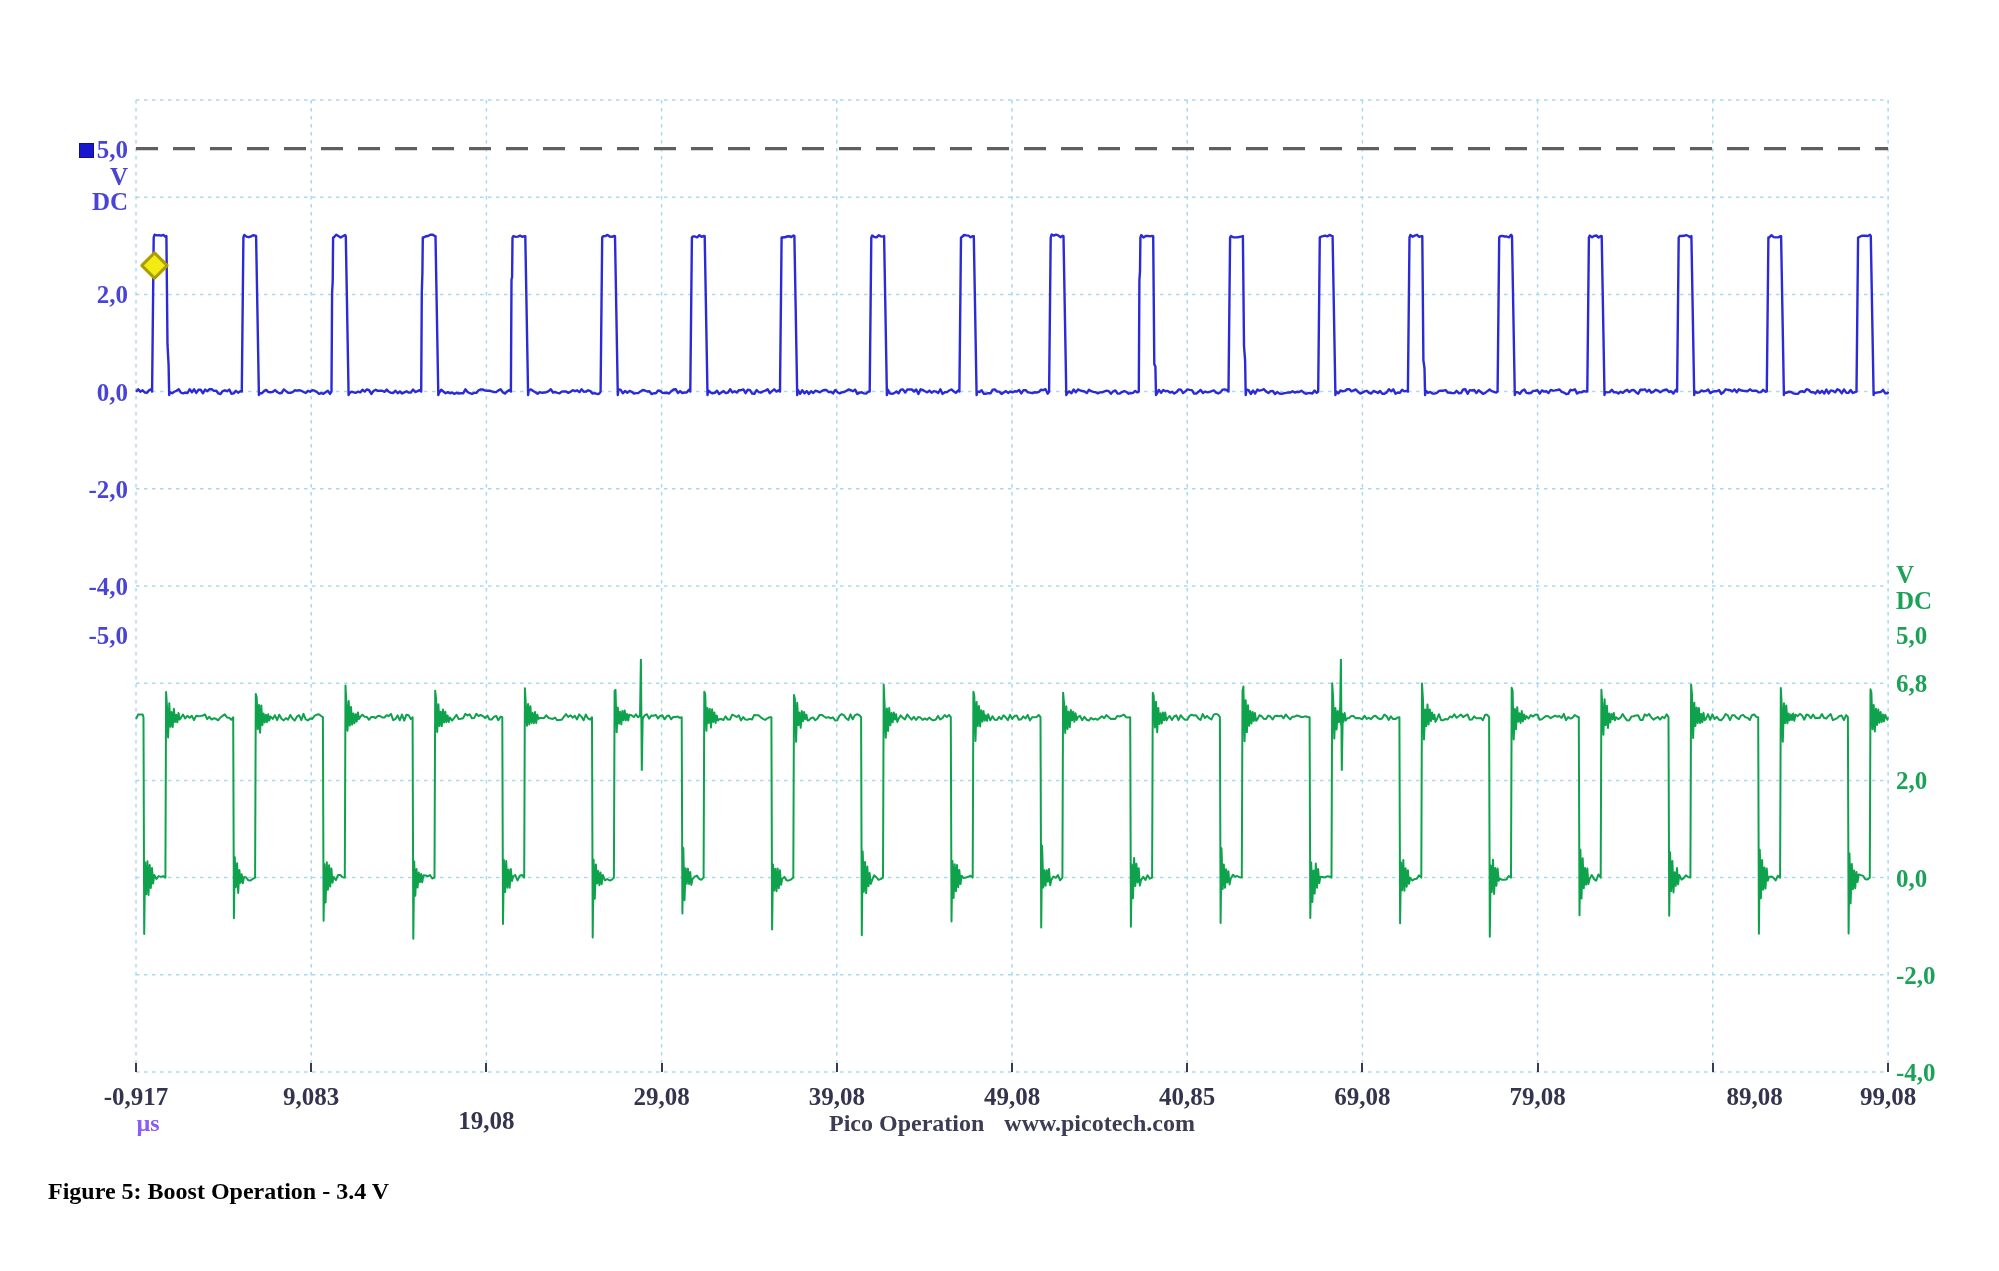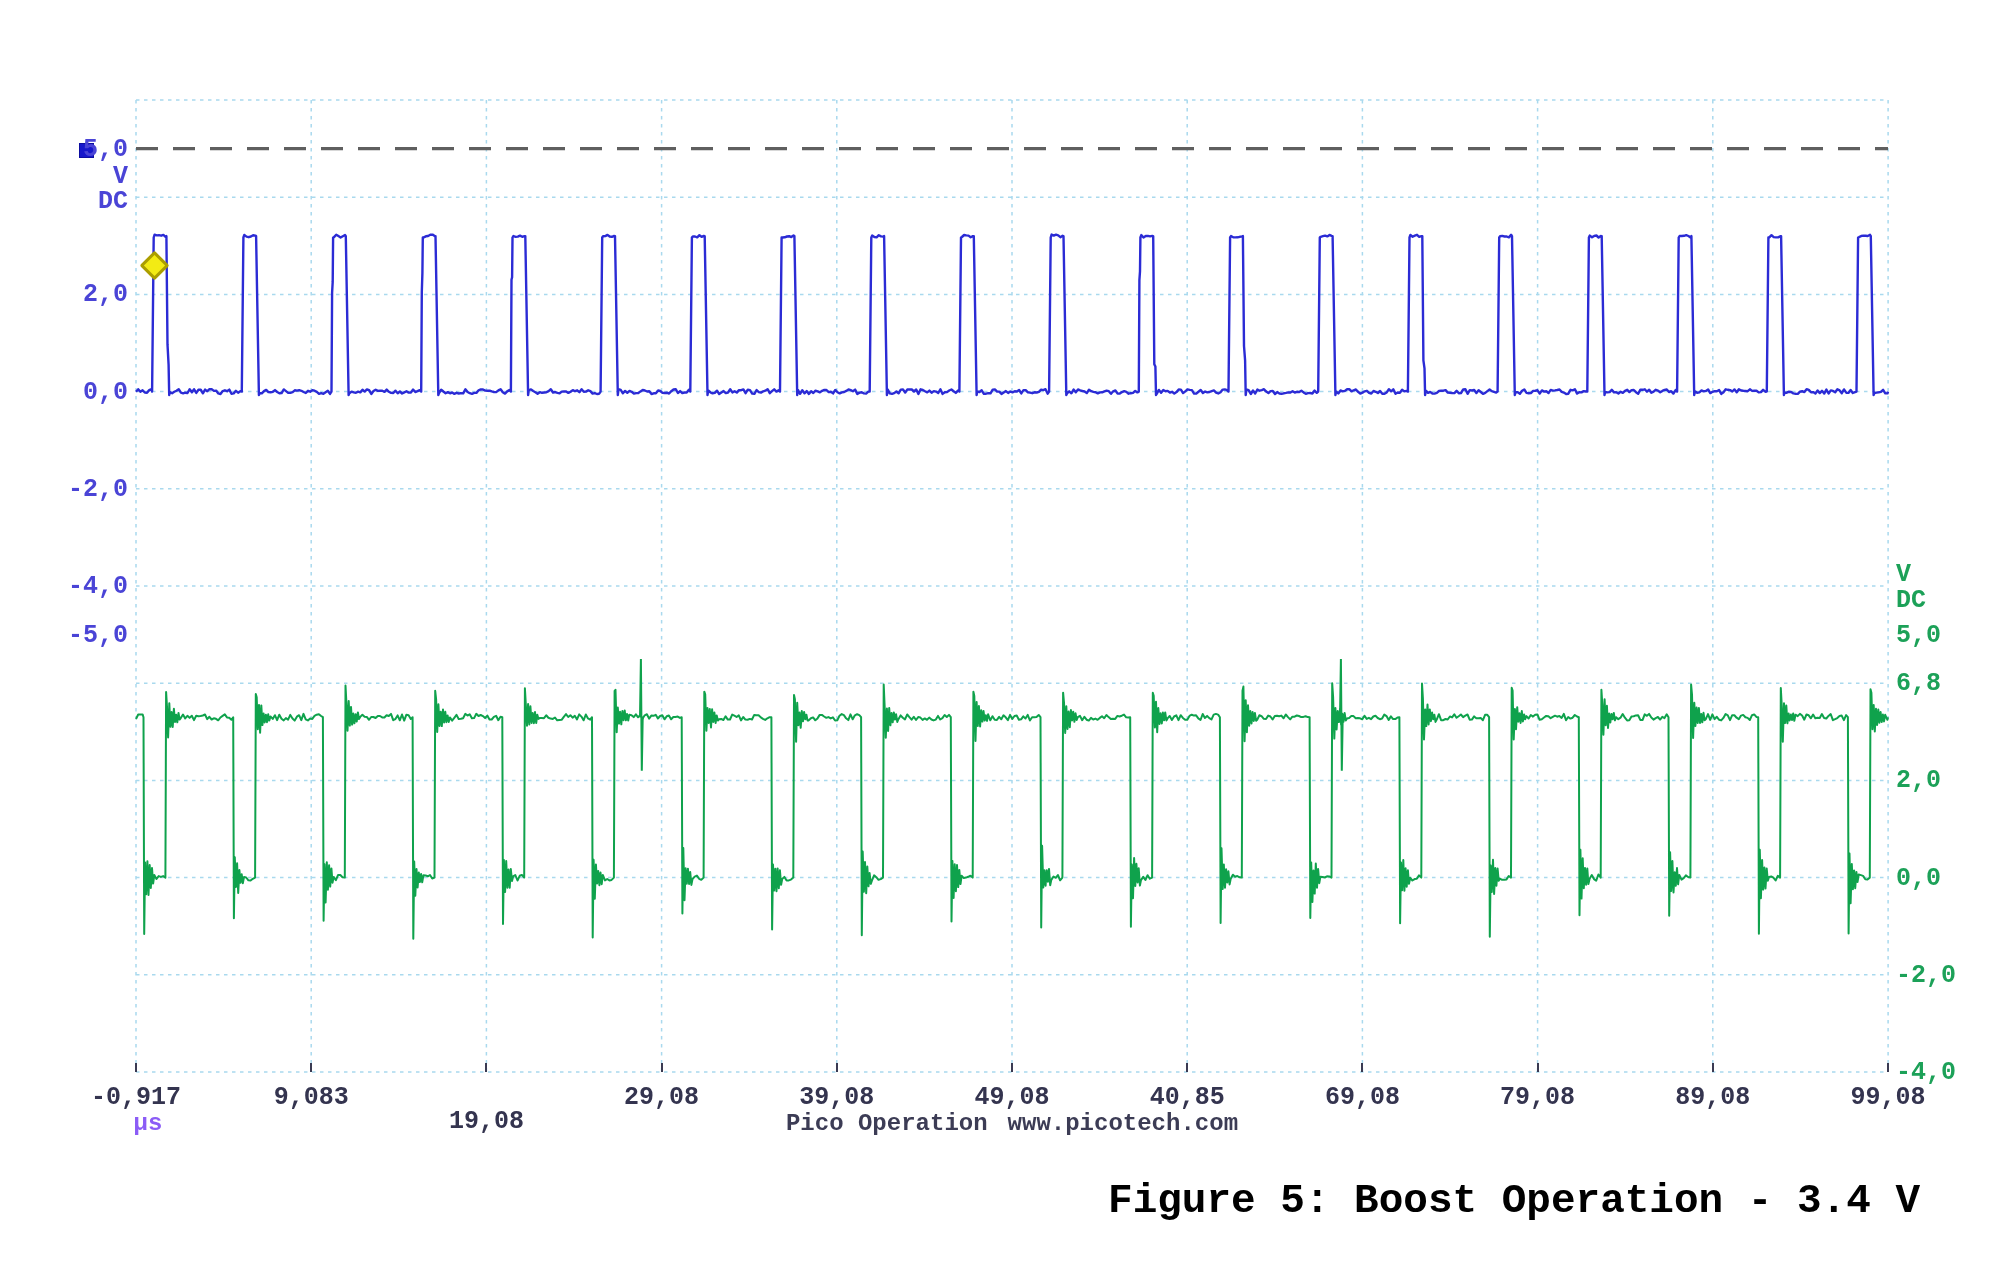--- a/index.html
+++ b/index.html
@@ -1,38 +1,38 @@
 <!DOCTYPE html>
 <html><head>
 <meta charset="utf-8">
 <style>
   html,body{margin:0;padding:0;background:#fff;}
   .canvas{position:relative;width:1999px;height:1271px;background:#ffffff;
-          font-family:Liberation Mono, monospace;overflow:hidden;}
+          font-family:Liberation Serif, serif;overflow:hidden;}
   .plot{position:absolute;left:136px;top:100px;width:1752px;height:972px;}
   .plot svg{position:absolute;left:0;top:0;overflow:visible;}
   .ylab{position:absolute;transform:translateY(-50%);font-size:25px;font-weight:bold;
         white-space:nowrap;line-height:1;}
   .ylab.l{left:30px;width:98px;text-align:right;color:#4a44d6;}
   .ylab.r{left:1896px;text-align:left;color:#1ca158;}
   .xlab{position:absolute;top:1083px;width:140px;margin-left:-70px;text-align:center;
         font-size:25px;font-weight:bold;color:#34344f;white-space:nowrap;}
   .tickmark{position:absolute;top:1063px;width:2px;height:9px;background:#3a3a52;}
   .unit-x{position:absolute;left:126px;top:1110px;width:44px;text-align:center;
           font-size:24px;font-weight:bold;color:#8b5cf6;}
   .footer{position:absolute;left:136px;top:1110px;width:1752px;text-align:center;
           font-size:24px;font-weight:bold;color:#3c3c55;}
   .footer .gap{display:inline-block;width:20px;}
   .legend-square{position:absolute;left:79px;top:143px;width:13px;height:13px;
           background:#1717cb;border:1px solid #0d0da0;}
   .diamond{position:absolute;left:144px;top:255px;width:15px;height:15px;
           background:#f3eb14;border:3px solid #ab9e00;border-radius:2px;
           transform:rotate(45deg);}
-  .caption{position:absolute;left:0;top:1178px;width:1920px;text-align:right;
-          font-size:41px;font-weight:bold;color:#000;}
+  .caption{position:absolute;left:0;top:1178px;width:1920px;text-align:left;
+          font-size:24px;font-weight:bold;color:#000;padding-left:48px;}
 </style>
 </head>
 <body>
 
 <div class="canvas">
 
   <div class="plot">
     <svg id="wave" width="1752" height="972" viewBox="0 0 1752 972">
         <g fill="none">
       <path d="M0.0,0V972M175.2,0V972M350.4,0V972M525.6,0V972M700.8,0V972M876.0,0V972M1051.2,0V972M1226.4,0V972M1401.6,0V972M1576.8,0V972M1752.1,0V972M0,0.0H1752M0,97.2H1752M0,194.4H1752M0,291.6H1752M0,388.8H1752M0,486.0H1752M0,583.2H1752M0,680.4H1752M0,777.6H1752M0,874.8H1752M0,972.0H1752" stroke="#a9d9ee" stroke-width="1.5" stroke-dasharray="3.5 4.5"></path>
@@ -79,21 +79,21 @@
       <div class="xlab" style="left: 836.821px;">39,08</div>
       <div class="tickmark" style="left: 835.821px;"></div>
       <div class="xlab" style="left: 1012.03px;">49,08</div>
       <div class="tickmark" style="left: 1011.03px;"></div>
       <div class="xlab" style="left: 1187.23px;">40,85</div>
       <div class="tickmark" style="left: 1186.23px;"></div>
       <div class="xlab" style="left: 1362.44px;">69,08</div>
       <div class="tickmark" style="left: 1361.44px;"></div>
       <div class="xlab" style="left: 1537.64px;">79,08</div>
       <div class="tickmark" style="left: 1536.64px;"></div>
-      <div class="xlab" style="left: 1712.85px;">89,08</div>
+      <div class="xlab" style="left: 1712.85px; text-align: right;">89,08</div>
       <div class="tickmark" style="left: 1711.85px;"></div>
       <div class="xlab" style="left: 1888.05px;">99,08</div>
       <div class="tickmark" style="left: 1887.05px;"></div>
     </div>
 
   <div class="unit-x">µs</div>
 
   <div class="footer">
     <span>Pico Operation</span><span class="gap"></span><span>www.picotech.com</span>
   </div>

